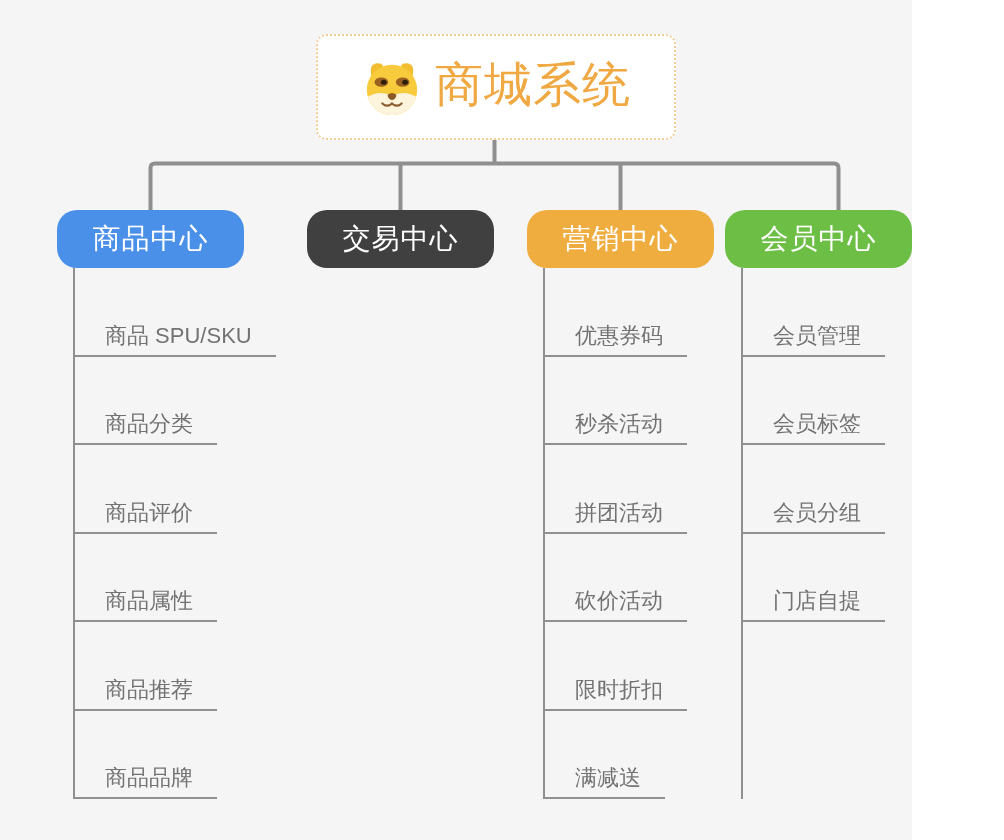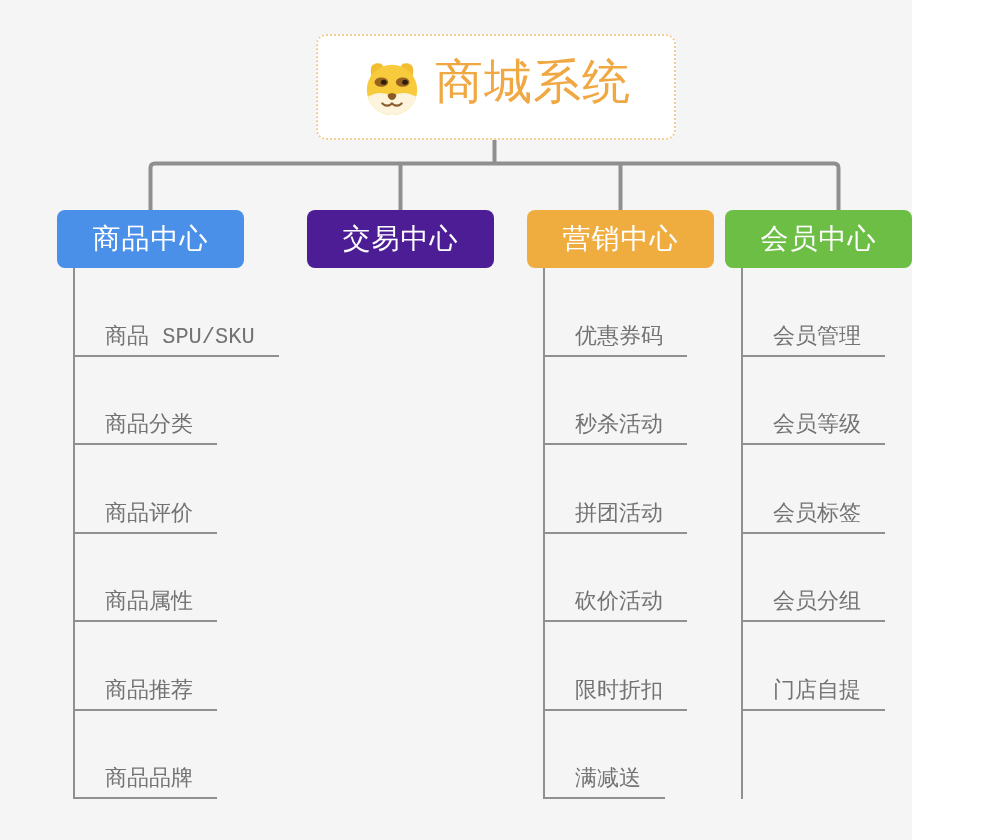--- a/index.html
+++ b/index.html
@@ -6,21 +6,20 @@
   html, body { width: 1004px; height: 840px; }
   body {
     font-family: "Liberation Sans", "DejaVu Sans", sans-serif;
     overflow: hidden;
   }
   .canvas {
     position: relative;
     width: 912px;
     height: 840px;
     background: #f5f5f6;
-    font-family: Liberation Mono, monospace;
   }
 
   
   .connectors {
     position: absolute;
     top: 0; left: 0;
     width: 1004px; height: 840px;
     z-index: 0;
   }
 
@@ -55,21 +54,21 @@
     width: 260px;
     z-index: 1;
   }
   .branch-col.col-0 { left: 57px; }
   .branch-col.col-1 { left: 307px; }
   .branch-col.col-2 { left: 527px; }
   .branch-col.col-3 { left: 725px; }
 
   .branch-node {
     width: 187px; height: 58px;
-    border-radius: 8px;
+    border-radius: 20px;
     display: flex;
     align-items: center;
     justify-content: center;
     color: #ffffff;
     font-size: 28px;
     letter-spacing: 1px;
     cursor: default;
   }
 
   .child-list {
@@ -132,39 +131,38 @@
       <li class="child-item">商品 SPU/SKU</li>
       <li class="child-item">商品分类</li>
       <li class="child-item">商品评价</li>
       <li class="child-item">商品属性</li>
       <li class="child-item">商品推荐</li>
       <li class="child-item">商品品牌</li>
     </ul>
   </div>
 
   <div class="branch-col col-1">
-    <div class="branch-node" style="background-color: #4c1d95;">交易中心</div>
+    <div class="branch-node" style="background-color: #404040;">交易中心</div>
   </div>
 
   <div class="branch-col col-2">
     <div class="branch-node" style="background-color: rgb(239, 173, 64);">营销中心</div>
     <ul class="child-list">
       <li class="child-item">优惠券码</li>
       <li class="child-item">秒杀活动</li>
       <li class="child-item">拼团活动</li>
       <li class="child-item">砍价活动</li>
       <li class="child-item">限时折扣</li>
       <li class="child-item">满减送</li>
     </ul>
   </div>
 
   <div class="branch-col col-3">
     <div class="branch-node" style="background-color: rgb(108, 190, 69);">会员中心</div>
     <ul class="child-list">
       <li class="child-item">会员管理</li>
-      <li class="child-item">会员等级</li>
       <li class="child-item">会员标签</li>
       <li class="child-item">会员分组</li>
       <li class="child-item">门店自提</li>
     </ul>
   </div>
 
 </div>
 
 </body></html>

